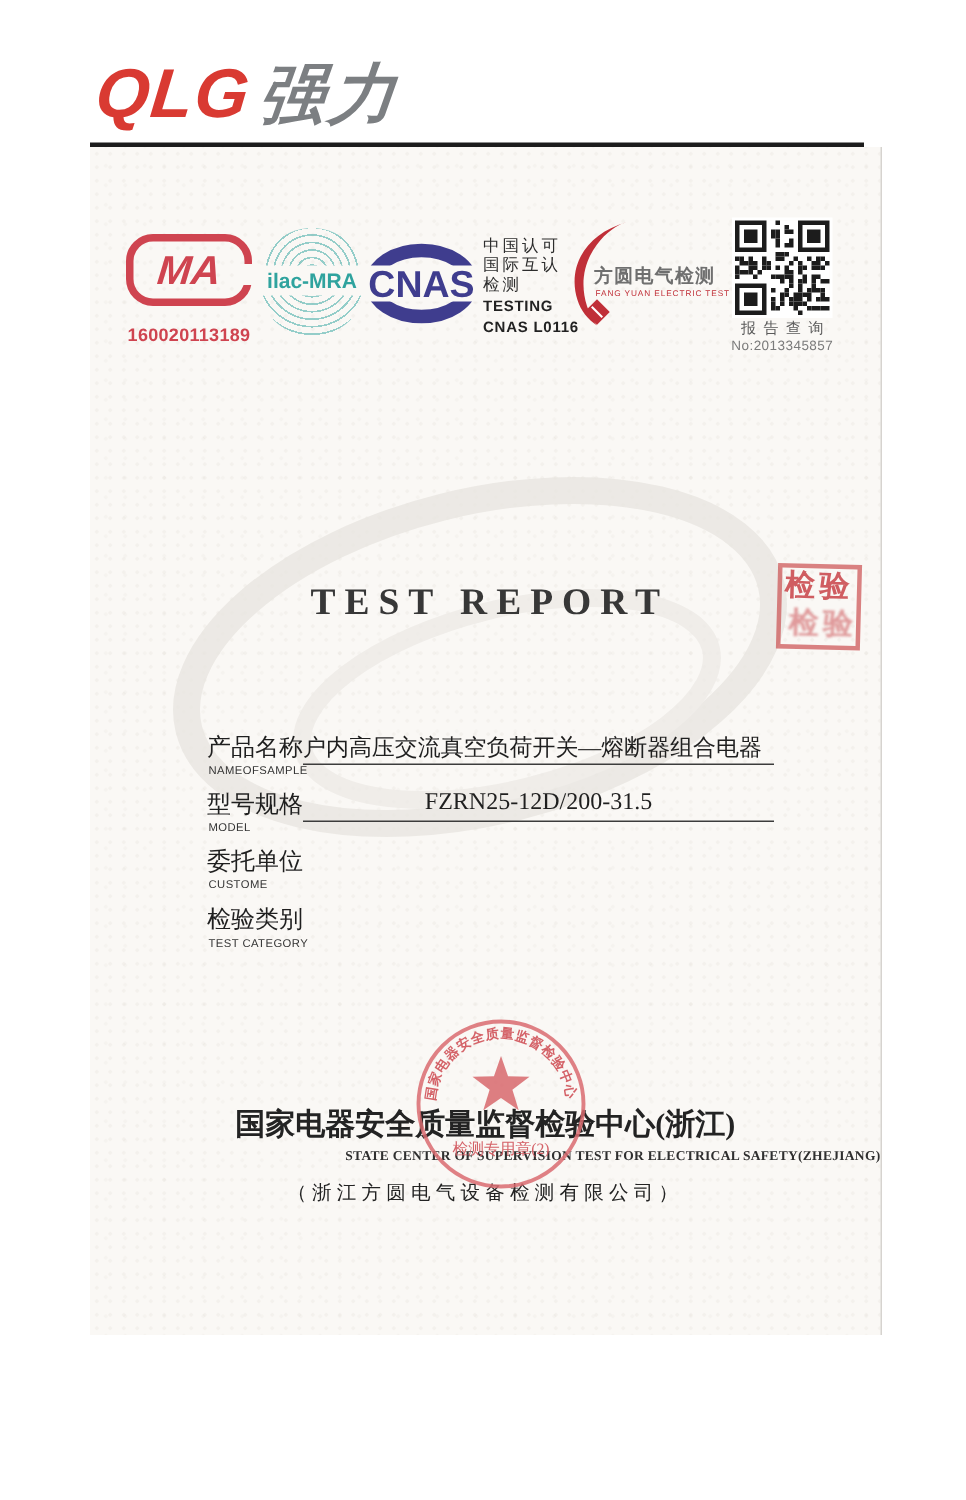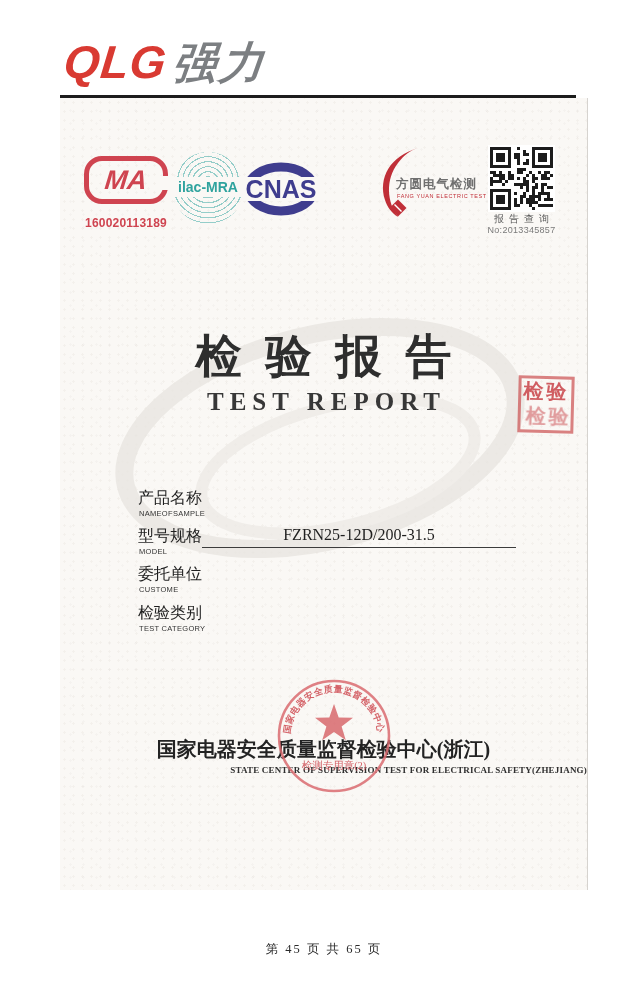--- a/index.html
+++ b/index.html
@@ -130,20 +130,27 @@
       <div class="ilac-band">
         <span class="ilac-label">ilac-MRA</span>
       </div>
     </div>
 
     <svg class="cnas-svg" width="76" height="58" viewBox="0 0 76 58">
       <ellipse cx="37" cy="29" rx="33" ry="22" fill="none" stroke="#3f3d8e" stroke-width="9"></ellipse>
       <rect x="-2" y="17" width="80" height="24" fill="#faf8f5"></rect>
       <text x="37" y="38" text-anchor="middle" font-family="Liberation Sans, sans-serif" font-size="25" font-weight="bold" fill="#3f3d8e">CNAS</text>
     </svg>
+    <div class="cnas-text">
+      <div>中国认可</div>
+      <div>国际互认</div>
+      <div>检测</div>
+      <div class="en">TESTING</div>
+      <div class="en">CNAS L0116</div>
+    </div>
 
     <svg class="fy-svg" width="52" height="78" viewBox="0 0 52 78">
       <path d="M46,2 C18,10 6,32 13,54 C15,61 20,67 26,71 C15,56 13,34 26,17 C32,9 39,4 46,2 Z" fill="#c02f38"></path>
       <rect x="20" y="56" width="12" height="12" transform="rotate(45 26 62)" fill="#c02f38"></rect>
       <line x1="22.5" y1="58.5" x2="29.5" y2="65.5" stroke="#fff" stroke-width="1.4"></line>
     </svg>
     <div class="fy-name">方圆电气检测</div>
     <div class="fy-caption">FANG YUAN ELECTRIC TEST</div>
 
     <div class="qr">
@@ -262,31 +269,31 @@
         <i style="left:48px;top:57px"></i>
         <i style="left:51px;top:57px"></i>
         <i style="left:54px;top:57px"></i>
         <i style="left:57px;top:57px"></i>
         <i style="left:60px;top:57px"></i>
         <i style="left:42px;top:60px"></i>
       </div>
     <div class="qr-caption">报告查询</div>
     <div class="qr-number">No:2013345857</div>
 
-    <div class="title-zh">检验报告</div>
     <div class="title-en">TEST REPORT</div>
 
     <div class="stamp-sq">
       <div>检验</div>
       <div>检验</div>
     </div>
 
     <div class="frow first" style="top:390px">
       <span class="flabel">产品名称</span>
       <span class="fsub">NAMEOFSAMPLE</span>
+      <span class="fval">户内高压交流真空负荷开关—熔断器组合电器</span>
     </div>
     <div class="frow" style="top:428px">
       <span class="flabel">型号规格</span>
       <span class="fsub">MODEL</span>
       <span class="fval">FZRN25-12D/200-31.5</span>
     </div>
     <div class="frow" style="top:466px">
       <span class="flabel">委托单位</span>
       <span class="fsub">CUSTOME</span>
     </div>
@@ -302,18 +309,18 @@
       <circle cx="60" cy="60" r="55" fill="none" stroke="rgba(217,107,112,.85)" stroke-width="2.6"></circle>
       <text font-size="9" fill="rgba(210,90,96,.95)" letter-spacing="0.5" font-weight="bold">
         <textPath href="#ringArc" startOffset="2">国家电器安全质量监督检验中心</textPath>
       </text>
       <polygon points="60,28 64.7,41.5 79,41.8 67.6,50.5 71.8,64.2 60,56 48.2,64.2 52.4,50.5 41,41.8 55.3,41.5" fill="rgba(214,95,100,.8)"></polygon>
       <text x="60" y="93" text-anchor="middle" font-size="10.5" fill="rgba(210,90,96,.95)">检测专用章(2)</text>
     </svg>
 
     <div class="issuer-zh">国家电器安全质量监督检验中心(浙江)</div>
     <div class="issuer-en">STATE CENTER OF SUPERVISION TEST FOR ELECTRICAL SAFETY(ZHEJIANG)</div>
+    <div class="issuer-sub">（浙江方圆电气设备检测有限公司）</div>
 
   </div>
 
-  <div class="footer">第 45 页 共 65 页</div>
 
 </div>
 
 </body></html>

